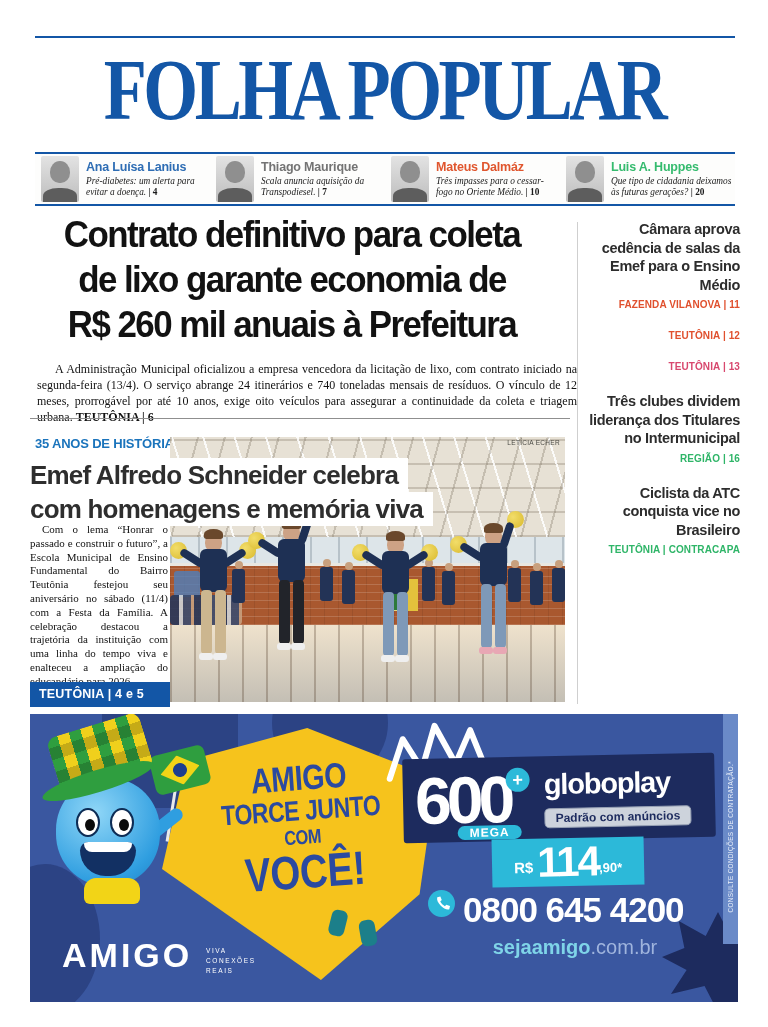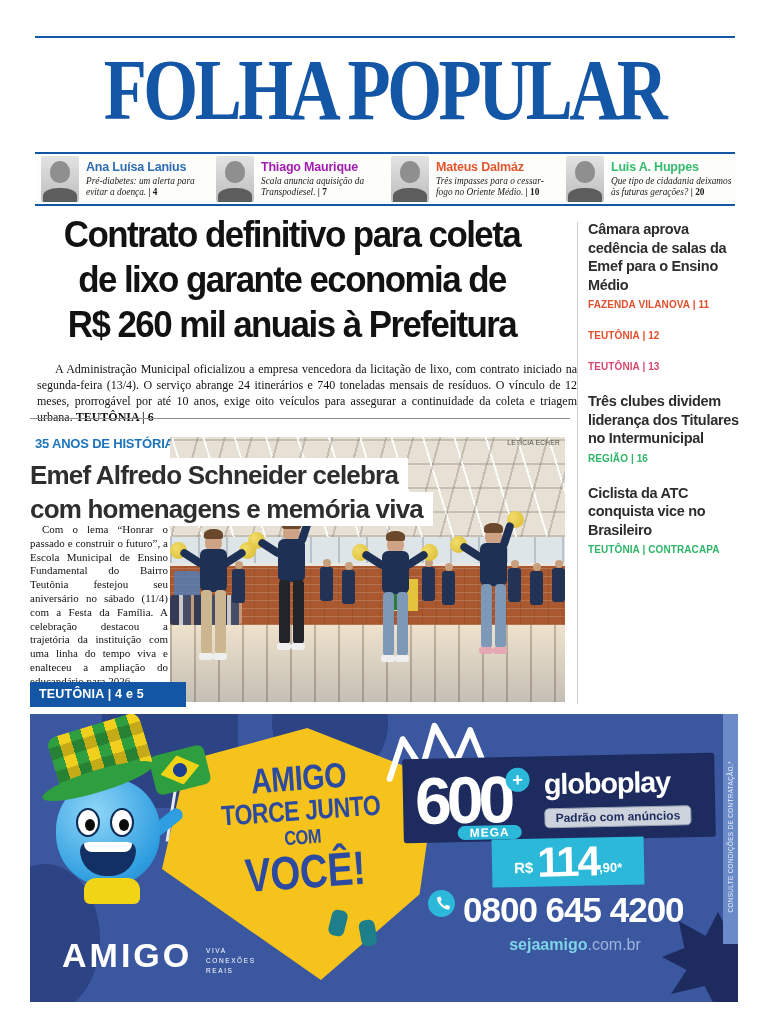--- a/index.html
+++ b/index.html
@@ -32,21 +32,21 @@
            font-weight:800;font-size:36px;line-height:44px;letter-spacing:-1.6px;transform:scale(.97,1.02);}
   .lead-hl span{display:block;white-space:nowrap;}
   .lead-intro{position:absolute;left:32px;top:356px;width:540px;font-family:"Liberation Serif",serif;
               font-size:12px;line-height:16px;text-align:justify;color:#111;text-indent:18px;}
   .lead-intro b{font-weight:700;}
   .rule-mid{position:absolute;left:30px;top:418px;width:540px;height:1px;background:#8f8f8f;}
   .vdivider{position:absolute;left:577px;top:222px;width:1px;height:482px;background:#cfcfcf;}
 
   
   .sidebar{position:absolute;left:588px;top:220px;width:152px;}
-  .sb-item{margin-bottom:20px;}
+  .sb-item{margin-bottom:20px;text-align:right;}
   .sb-item .t{font-size:14.5px;font-weight:700;line-height:18.5px;letter-spacing:-.3px;color:#2d2d2d;}
   .sb-item .g{font-size:10px;font-weight:700;margin-top:5px;letter-spacing:.1px;}
 
   
   .feature{position:absolute;left:0;top:430px;width:768px;height:280px;}
   .kicker{position:absolute;left:35px;top:6px;font-size:13px;font-weight:700;color:#1b74bc;letter-spacing:-.2px;}
   .photo{position:absolute;left:170px;top:7px;width:395px;height:265px;overflow:hidden;background:#e6e0d4;}
   .ph-ceiling{position:absolute;left:0;top:0;width:100%;height:100px;background:#e7e1d5;
     background-image:repeating-linear-gradient(105deg,rgba(125,115,98,.32) 0 2px,transparent 2px 26px),
       repeating-linear-gradient(73deg,rgba(255,255,255,.85) 0 2px,transparent 2px 30px),
@@ -81,21 +81,21 @@
   .kid .leg{position:absolute;top:57px;width:11px;height:64px;border-radius:4px;background:#7e99b8;}
   .kid .ll{left:11px;} .kid .lr{left:25px;}
   .kid .leg::after{content:"";position:absolute;bottom:-6px;left:-2px;width:14px;height:7px;background:#efefef;border-radius:3px;}
   .kid.khaki .leg{background:#ccb68f;} .kid.black .leg{background:#22242a;} .kid.pink .leg::after{background:#e8a7b4;}
   .credit{position:absolute;right:5px;top:2px;font-size:6.5px;color:#4a4a44;letter-spacing:.3px;}
   .f-hl{position:absolute;left:30px;top:28px;}
   .f-hl span{display:table;white-space:nowrap;background:#fff;color:#2e2e2e;font-size:26px;font-weight:700;
              letter-spacing:-.8px;line-height:30px;padding:2px 10px 2px 0;}
   .f-body{position:absolute;left:30px;top:93px;width:138px;font-family:"Liberation Serif",serif;
           font-size:11px;line-height:13.8px;text-align:justify;color:#111;text-indent:12px;}
-  .f-tag{position:absolute;left:30px;top:252px;width:156px;height:25px;background:#1356a6;color:#fff;
+  .f-tag{position:absolute;left:30px;top:252px;width:140px;height:25px;background:#1356a6;color:#fff;
          font-size:12.5px;font-weight:700;line-height:25px;padding-left:9px;letter-spacing:.2px;}
 
   
   .ad{position:absolute;left:30px;top:714px;width:708px;height:288px;background:#3a57a0;overflow:hidden;}
   .blob{position:absolute;background:#2c4384;}
   .blob1{left:72px;top:-36px;width:136px;height:130px;border-radius:34px;}
   .blob2{left:242px;top:-50px;width:116px;height:118px;border-radius:50%;}
   .blob3{left:-40px;top:150px;width:110px;height:150px;border-radius:50%;}
   .yellow{position:absolute;left:132px;top:14px;width:274px;height:252px;background:#f6c31c;z-index:2;
           clip-path:polygon(9% 13%,53% 0%,100% 20%,94% 66%,58% 100%,0% 56%);}
@@ -143,21 +143,21 @@
   .gp-badge{margin-top:7px;background:#cdd3dc;color:#1d2b5e;font-size:12px;font-weight:700;
             padding:2px 10px;border-radius:5px;display:inline-block;border:1px solid #97a1b4;}
   .pricebox{position:absolute;left:462px;top:124px;width:152px;height:48px;background:#2cb9d9;z-index:6;
             display:flex;align-items:center;justify-content:center;color:#fff;transform:rotate(-1.2deg);}
   .pricebox .cur{font-size:15px;font-weight:700;margin-right:4px;margin-top:8px;}
   .pricebox .val{font-size:42px;font-weight:800;letter-spacing:-2px;line-height:1;}
   .pricebox .cen{font-size:13px;font-weight:700;margin-top:12px;}
   .phone{position:absolute;left:398px;top:176px;display:flex;align-items:flex-start;gap:8px;z-index:5;}
   .wapp{width:27px;height:27px;background:#2cb9d9;border-radius:50%;display:flex;align-items:center;justify-content:center;}
   .phone .num{color:#fff;font-size:35px;font-weight:800;letter-spacing:-1px;}
-  .site{position:absolute;left:420px;top:222px;width:250px;text-align:center;font-size:16px;font-weight:700;z-index:5;}
+  .site{position:absolute;left:420px;top:222px;width:250px;text-align:center;font-size:20px;font-weight:700;z-index:5;}
   .site .sb{color:#7fd4e8;} .site .sr{color:#9fb4dd;font-weight:400;}
   .amigo{position:absolute;left:32px;top:222px;color:#fff;font-size:34px;font-weight:800;letter-spacing:3px;z-index:5;}
   .tagline{position:absolute;left:176px;top:232px;color:#fff;font-size:6.5px;letter-spacing:1.6px;
            line-height:1.55;white-space:pre-line;z-index:5;}
   .starburst{position:absolute;left:632px;top:198px;width:112px;height:100px;background:#1d2b5e;z-index:4;
     clip-path:polygon(50% 0%,61% 24%,85% 9%,80% 36%,100% 45%,78% 58%,92% 82%,62% 74%,50% 100%,38% 74%,8% 82%,22% 58%,0% 45%,20% 36%,15% 9%,39% 24%);}
   .ad-strip{position:absolute;right:0;top:0;width:15px;height:100%;background:#6a8ac8;z-index:7;}
   .ad-strip::after{content:"";position:absolute;bottom:0;left:0;width:100%;height:58px;background:#1d2b5e;}
   .discl{position:absolute;left:0;top:38px;width:15px;height:170px;display:flex;align-items:center;justify-content:center;}
   .discl span{writing-mode:vertical-rl;transform:rotate(180deg);font-size:6.3px;color:#e9eff9;letter-spacing:.4px;white-space:nowrap;}
@@ -174,21 +174,21 @@
     <div class="colm">
       <div class="avatar"></div>
       <div>
         <div class="nm" style="color: rgb(46, 109, 180);">Ana Luísa Lanius</div>
         <div class="ds"><i>Pré-diabetes: um alerta para evitar a doença.</i> <b>| 4</b></div>
       </div>
     </div>
     <div class="colm">
       <div class="avatar"></div>
       <div>
-        <div class="nm" style="color: #a21caf;">Thiago Maurique</div>
+        <div class="nm" style="color: #737373;">Thiago Maurique</div>
         <div class="ds"><i>Scala anuncia aquisição da Transpodiesel.</i> <b>| 7</b></div>
       </div>
     </div>
     <div class="colm">
       <div class="avatar"></div>
       <div>
         <div class="nm" style="color: rgb(224, 86, 46);">Mateus Dalmáz</div>
         <div class="ds"><i>Três impasses para o cessar-fogo no Oriente Médio.</i> <b>| 10</b></div>
       </div>
     </div>

